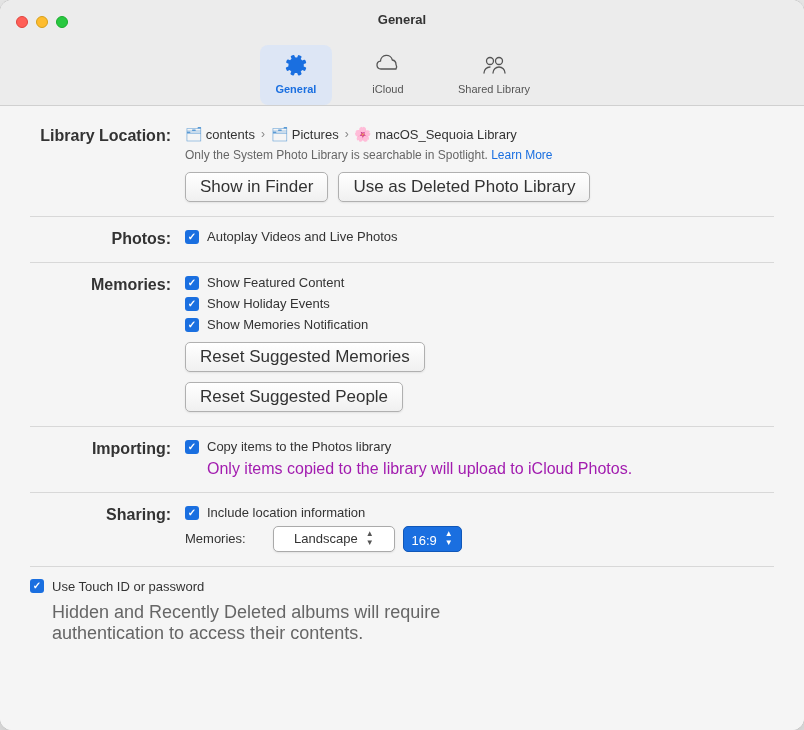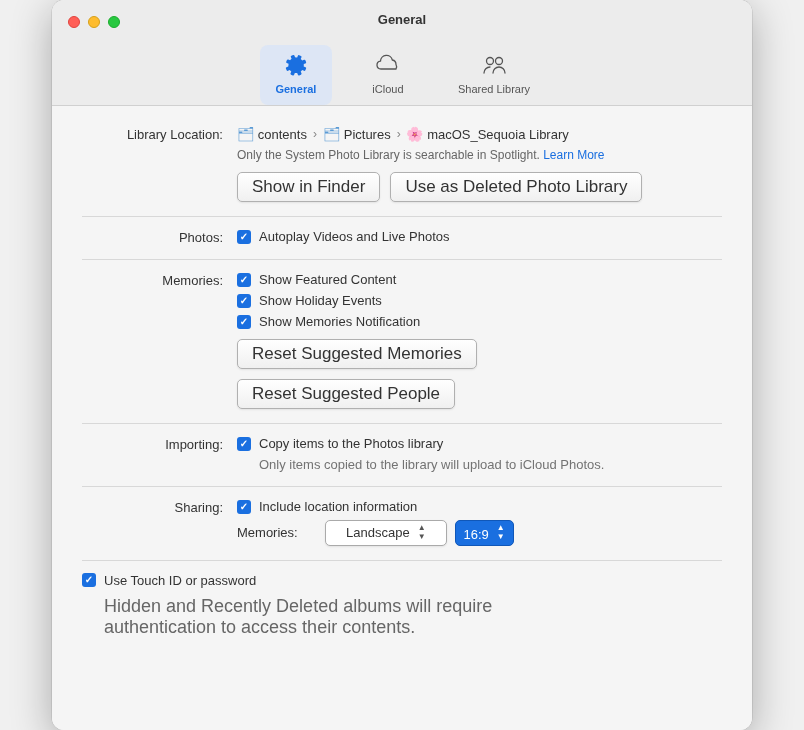--- a/index.html
+++ b/index.html
@@ -8,21 +8,21 @@
       font-family: -apple-system, BlinkMacSystemFont, "Helvetica Neue", Arial, sans-serif;
       font-size: 13px;
       background: #f0f0f0;
       display: flex;
       justify-content: center;
       align-items: center;
       min-height: 100vh;
     }
 
     .window {
-      width: 700px;
+      width: 804px;
       min-height: 730px;
       background: #f5f5f5;
       border-radius: 12px;
       box-shadow: 0 10px 40px rgba(0,0,0,0.3), 0 0 0 0.5px rgba(0,0,0,0.15);
       overflow: hidden;
       display: flex;
       flex-direction: column;
     }
 
     .titlebar {
@@ -101,23 +101,23 @@
     .setting-row {
       display: flex;
       align-items: flex-start;
       margin-bottom: 14px;
     }
 
     .setting-label {
       width: 155px;
       text-align: right;
       padding-right: 14px;
-      font-size: 13px;
-      color: #333;
-      font-weight: 400;
+      font-size: 16px;
+      color: #333;
+      font-weight: 700;
       padding-top: 1px;
       flex-shrink: 0;
     }
 
     .setting-content {
       flex: 1;
       display: flex;
       flex-direction: column;
       gap: 6px;
     }
@@ -198,22 +198,22 @@
     }
 
     .mac-checkbox .checkmark {
       color: white;
       font-size: 10px;
       font-weight: bold;
       line-height: 1;
     }
 
     .sub-text {
-      font-size: 13px;
-      color: #737373;
+      font-size: 16px;
+      color: #a21caf;
       padding-left: 22px;
     }
 
     .divider {
       height: 1px;
       background: #d8d8d8;
       margin: 12px 0;
     }
 
     .inline-label {

